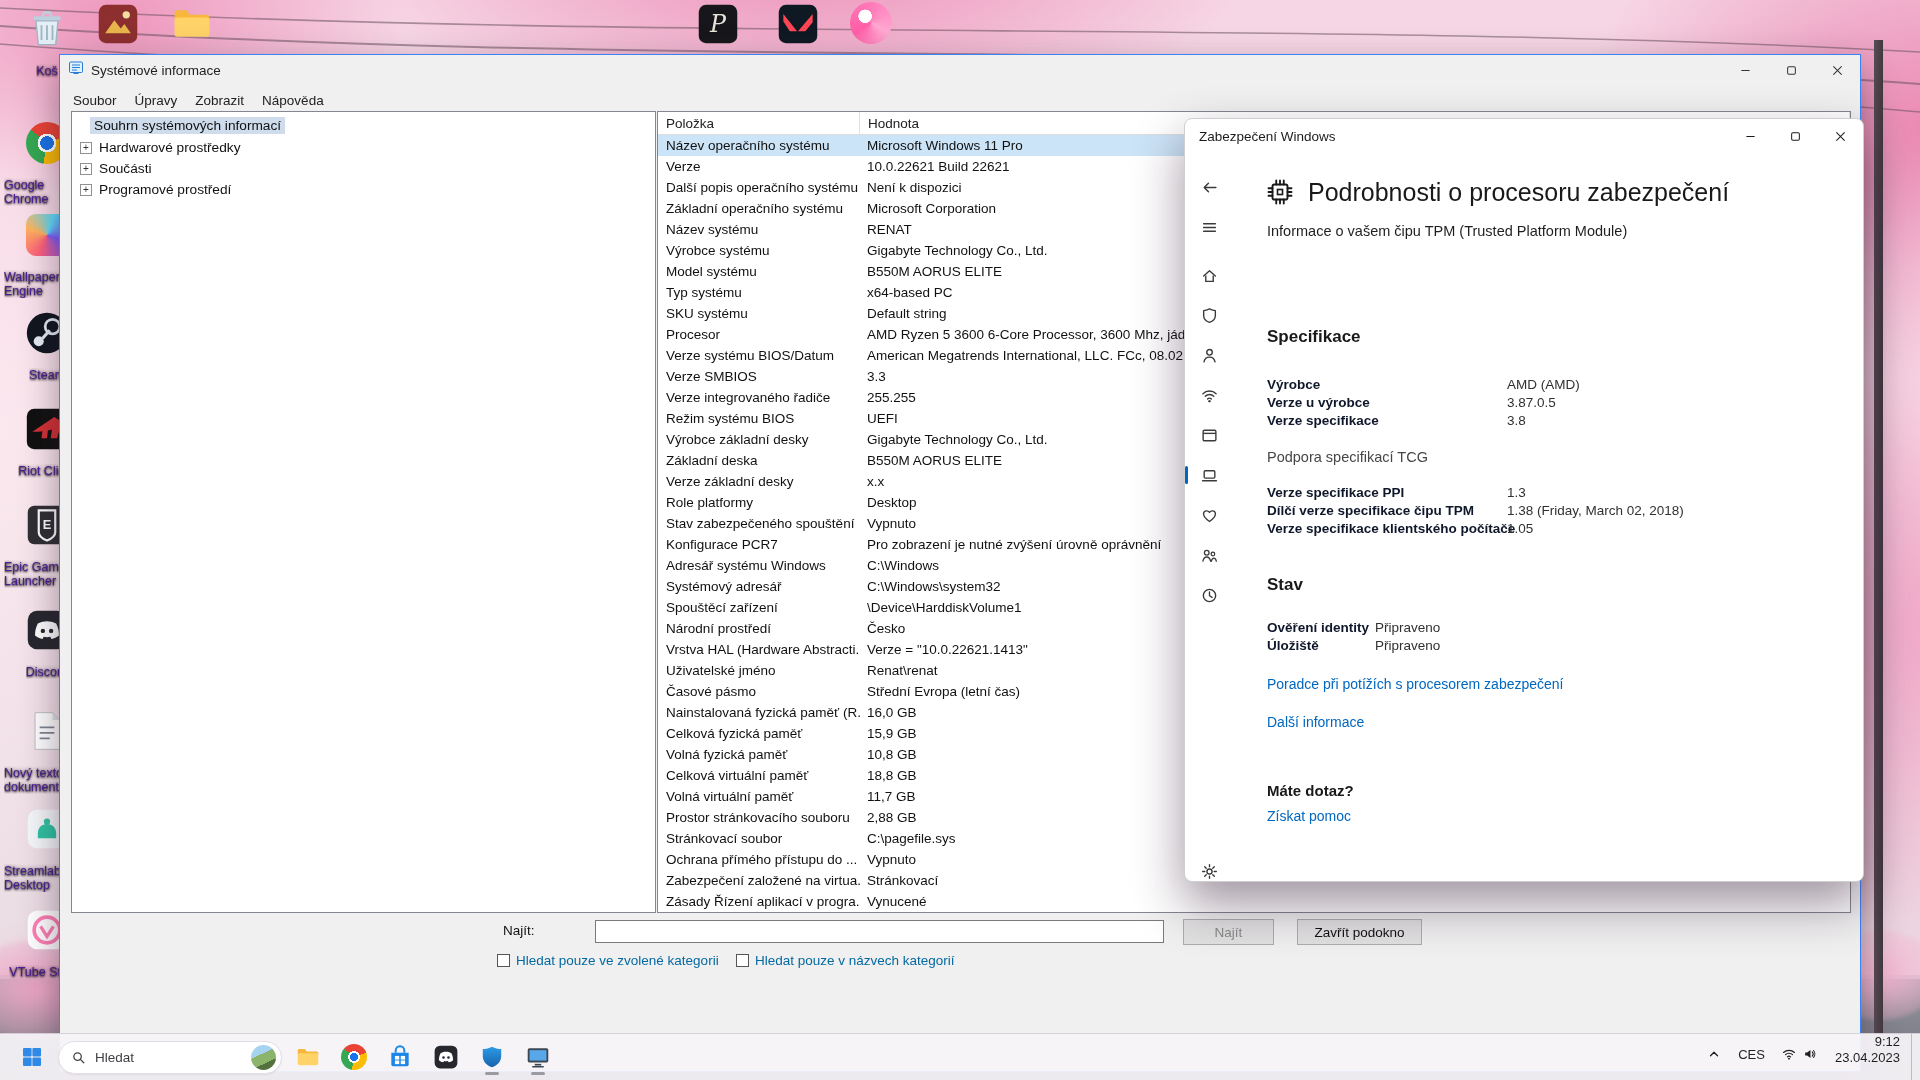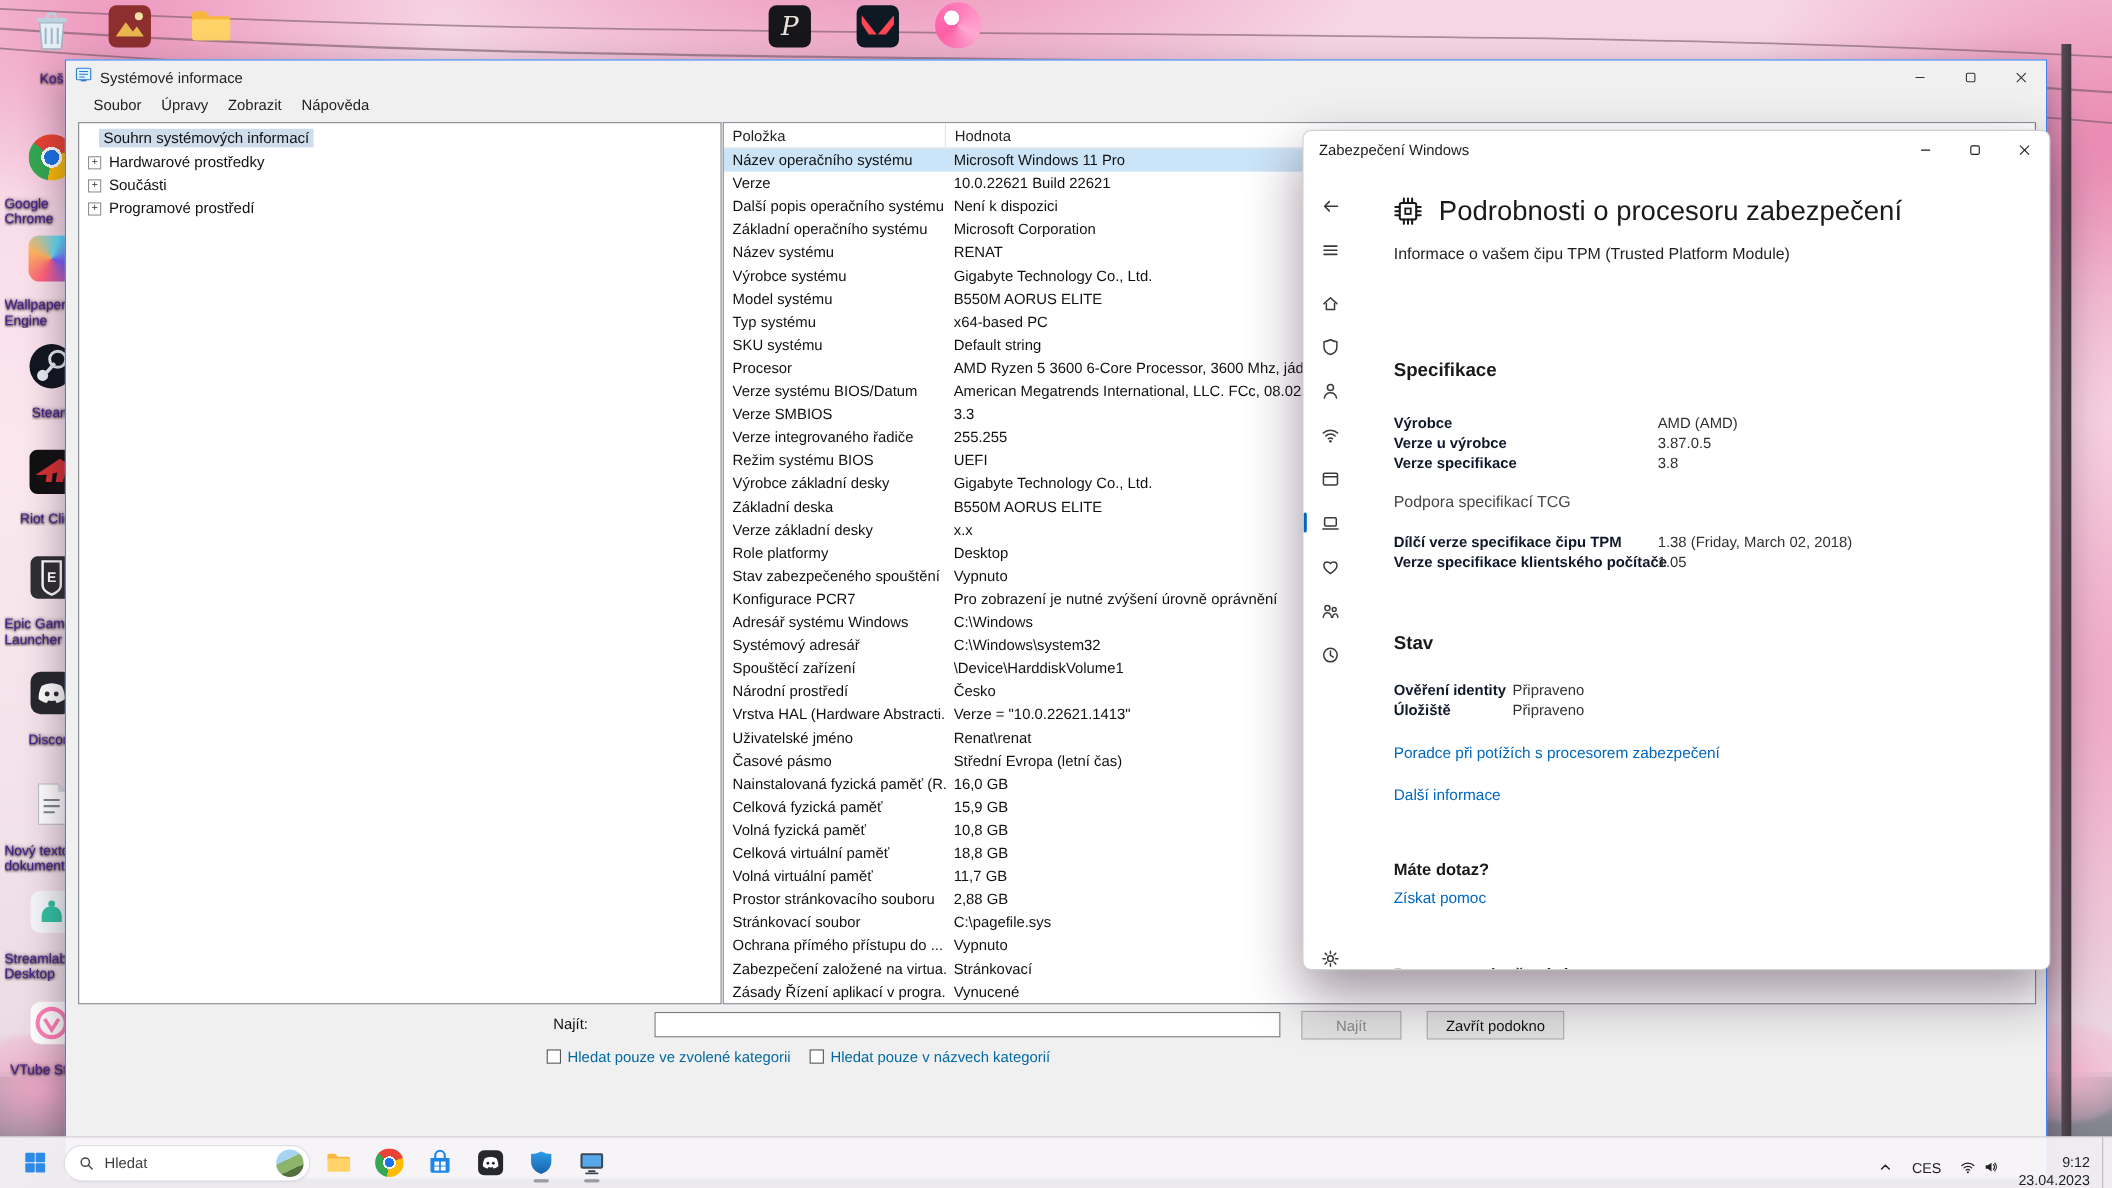--- a/index.html
+++ b/index.html
@@ -47,21 +47,21 @@
     conic-gradient(#ff7ab8,#ffa9d2,#ff5fa8,#ff7ab8)}
 
   
   .win32{position:absolute;left:59px;top:54px;width:1802px;height:1018px;z-index:20;background:#f0f0f0;
     border:1px solid #3b82f6;box-shadow:0 14px 36px rgba(40,20,40,.45)}
   .w32-titlebar{position:relative;height:30px;display:flex;align-items:center;padding-left:8px;gap:7px}
   .w32-title{font-size:13.5px;color:#222}
   .w32-controls{position:absolute;right:0;top:0;height:30px;display:flex}
   .wbtn{width:46px;height:30px;border:none;background:transparent;display:flex;align-items:center;justify-content:center;color:#333}
   .wbtn svg{width:11px;height:11px}
-  .w32-menubar{display:flex;height:26px;align-items:flex-start;padding-left:16px}
+  .w32-menubar{display:flex;height:26px;align-items:flex-end;padding-left:4px}
   .menu-item{font-size:13.5px;color:#222;padding:3px 9px}
   .w32-body{position:absolute;left:0;top:56px;width:100%;height:802px}
   .tree-panel{position:absolute;left:11px;top:0;width:585px;height:802px;background:#fff;border:1px solid #828790;
     padding-top:5px;font-size:13.7px;color:#111}
   .tree-root{display:inline-block;margin-left:18px;padding:1px 4px;background:#cfdcec}
   .tree-items{margin-top:3px}
   .tree-item{display:flex;align-items:center;height:21px;padding-left:8px}
   .expander{width:12px;height:12px;border:1px solid #919191;background:#fff;color:#333;font-size:10px;line-height:10px;
     text-align:center;margin-right:7px;flex:0 0 auto}
   .tree-label{white-space:nowrap}
@@ -116,21 +116,21 @@
     border-top:1px solid rgba(190,185,195,.6);display:flex;align-items:center}
   .tb-left{display:flex;align-items:center;gap:6px;margin-left:12px}
   .tb-btn{width:40px;height:40px;border-radius:5px;display:flex;align-items:center;justify-content:center;position:relative}
   .tb-btn svg{width:24px;height:24px}
   .run-dot{position:absolute;bottom:2px;left:50%;transform:translateX(-50%);width:14px;height:3px;border-radius:2px;background:#9a9aa2}
   .search-pill{width:224px;height:33px;border-radius:17px;background:#fff;border:1px solid #e2dee6;display:flex;align-items:center;
     padding:0 5px 0 12px;gap:9px;box-shadow:0 1px 2px rgba(0,0,0,.06)}
   .search-pill svg{width:15px;height:15px;color:#444}
   .search-text{font-size:13.5px;color:#3e3e42;flex:1}
   .search-img{width:25px;height:25px;border-radius:50%;background:linear-gradient(155deg,#a6d3ef 0 38%,#8cb56b 38% 68%,#54703f 68%)}
-  .tray{position:absolute;right:4px;top:0;height:47px;display:flex;align-items:flex-end;gap:2px}
+  .tray{position:absolute;right:4px;top:0;height:47px;display:flex;align-items:flex-start;gap:2px}
   .tray-btn{height:40px;border-radius:5px;display:flex;align-items:center;justify-content:center;color:#1f1f1f;padding:0 7px}
   .tray-btn svg{width:14px;height:14px}
   .tray-lang{font-size:13px;color:#1f1f1f;padding:0 8px}
   .tray-ico{display:flex;gap:7px;align-items:center}
   .clock{display:flex;flex-direction:column;align-items:flex-end;font-size:13px;color:#1f1f1f;line-height:16px;padding:0 9px}
   .show-desktop{width:5px;height:47px;border-left:1px solid rgba(150,145,155,.55)}
 </style>
 </head>
 <body>
 
@@ -679,20 +679,24 @@
           </div>
           <div class="f-row">
             <span class="f-label">Verze specifikace</span>
             <span class="f-value" style="left: 240px;">3.8</span>
           </div>
         </div>
 
       <div class="f-sub-h" style="top:294px">Podpora specifikací TCG</div>
       <div class="f-rows" style="top:330px">
           <div class="f-row">
+            <span class="f-label">Verze specifikace PPI</span>
+            <span class="f-value" style="left: 240px;">1.3</span>
+          </div>
+          <div class="f-row">
             <span class="f-label">Dílčí verze specifikace čipu TPM</span>
             <span class="f-value" style="left: 240px;">1.38 (Friday, March 02, 2018)</span>
           </div>
           <div class="f-row">
             <span class="f-label">Verze specifikace klientského počítače</span>
             <span class="f-value" style="left: 240px;">1.05</span>
           </div>
         </div>
 
       <div class="f-h" style="top:420px">Stav</div>

